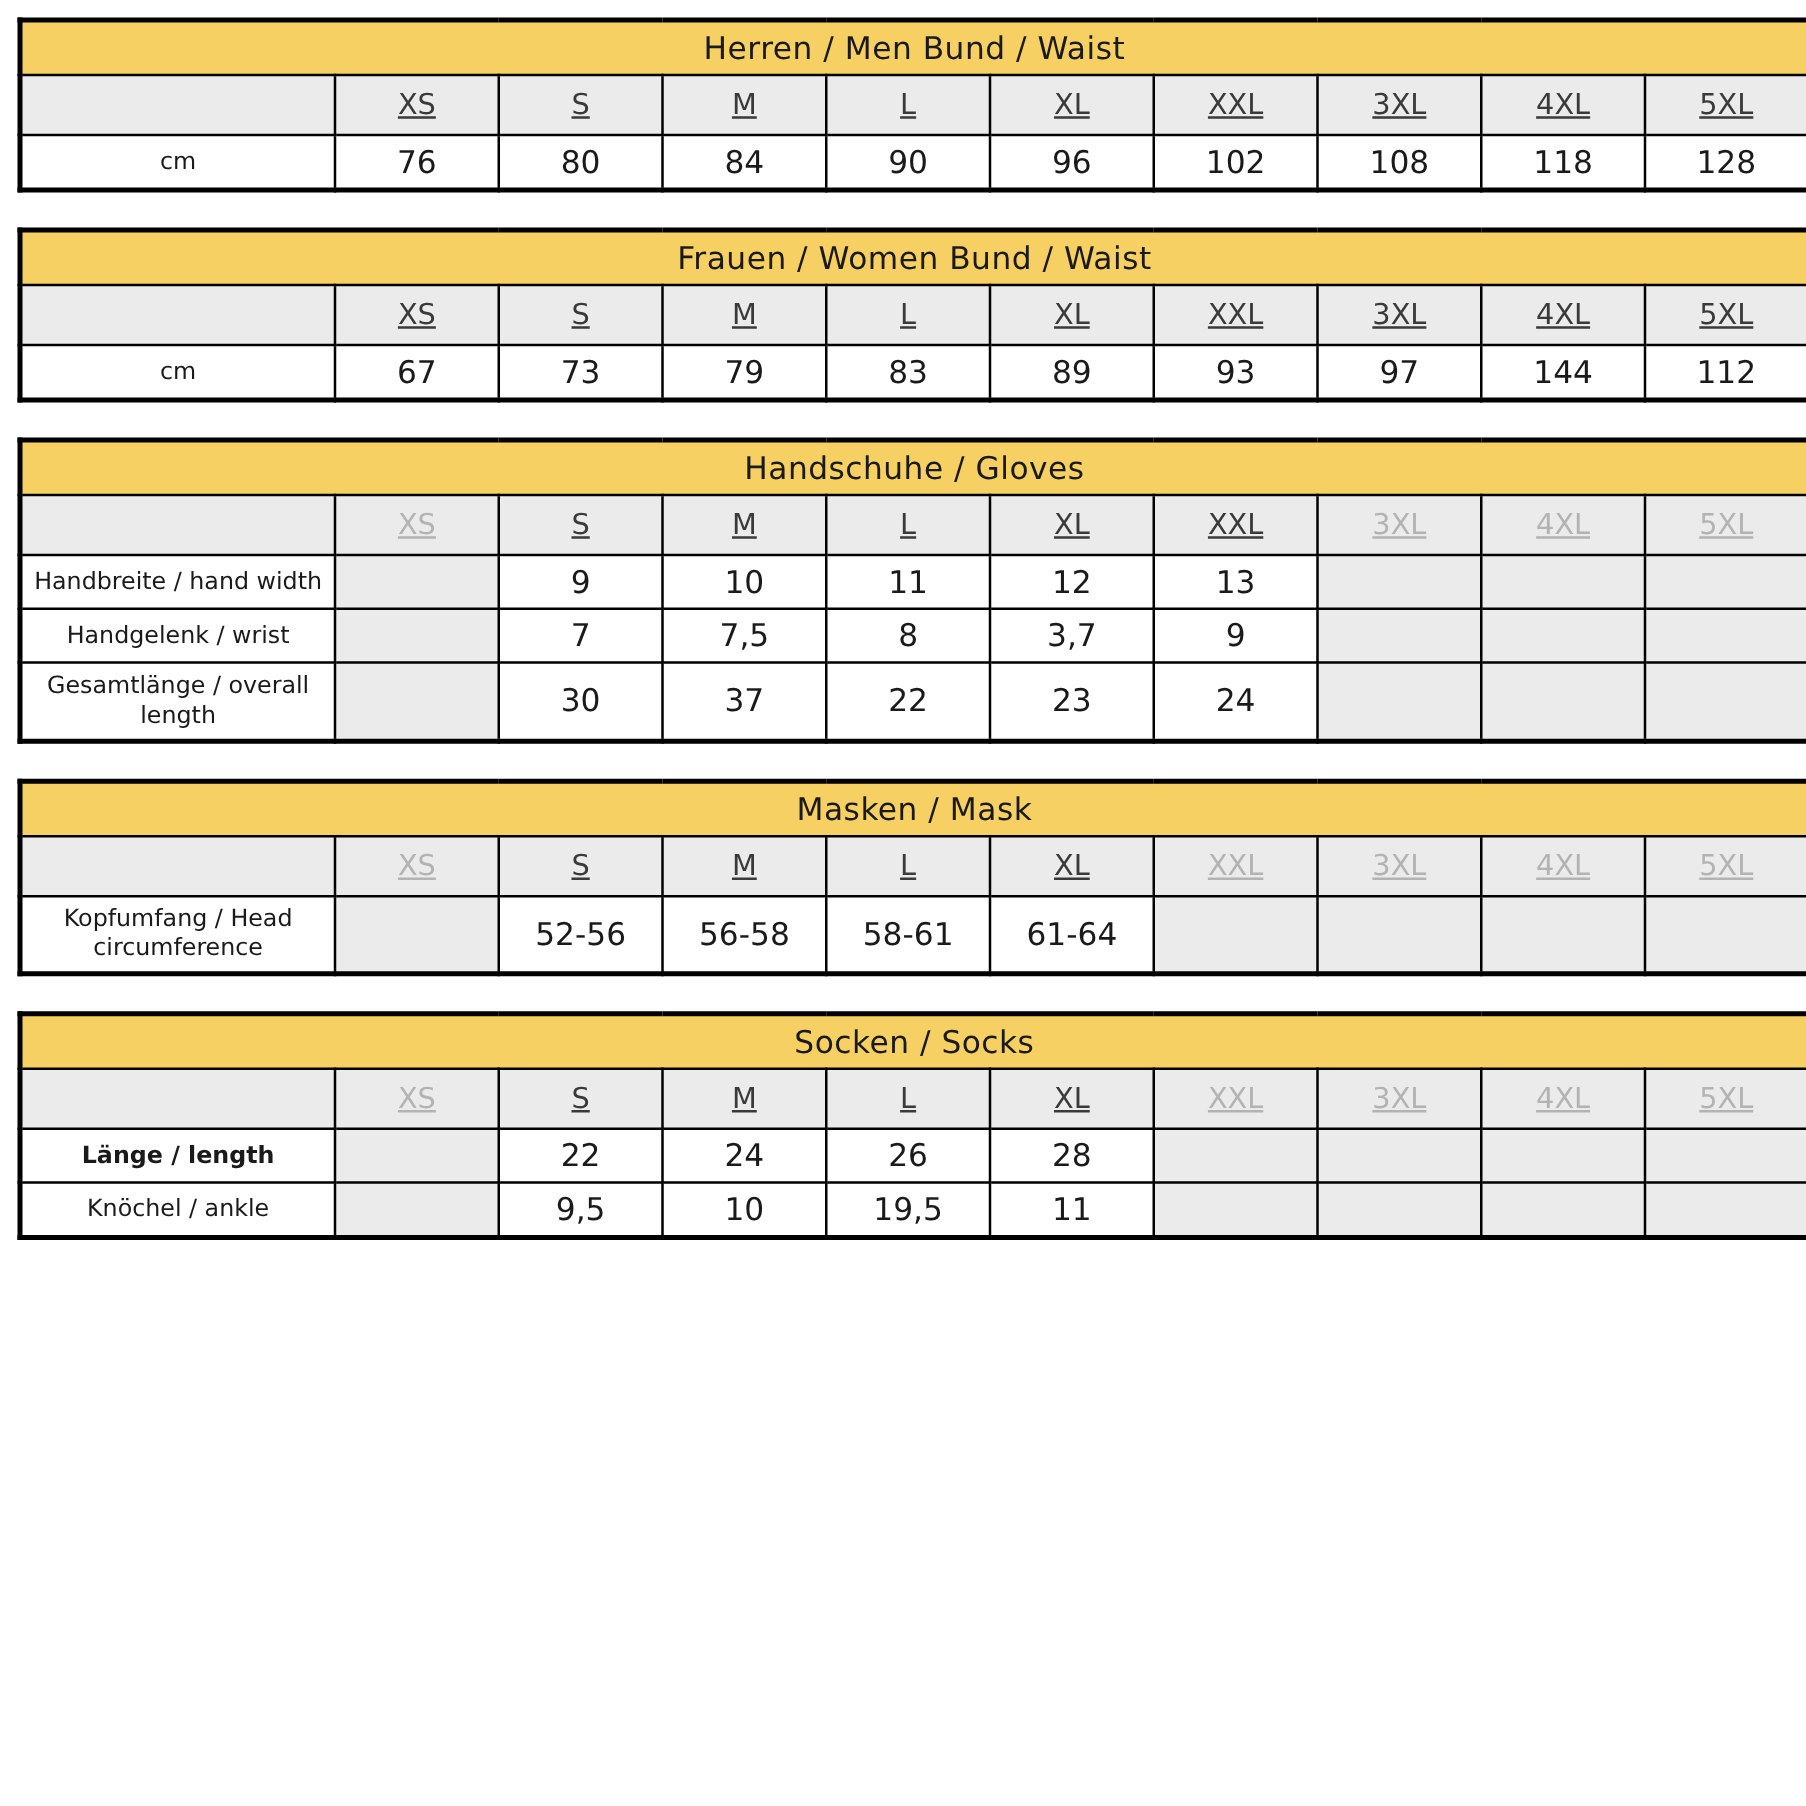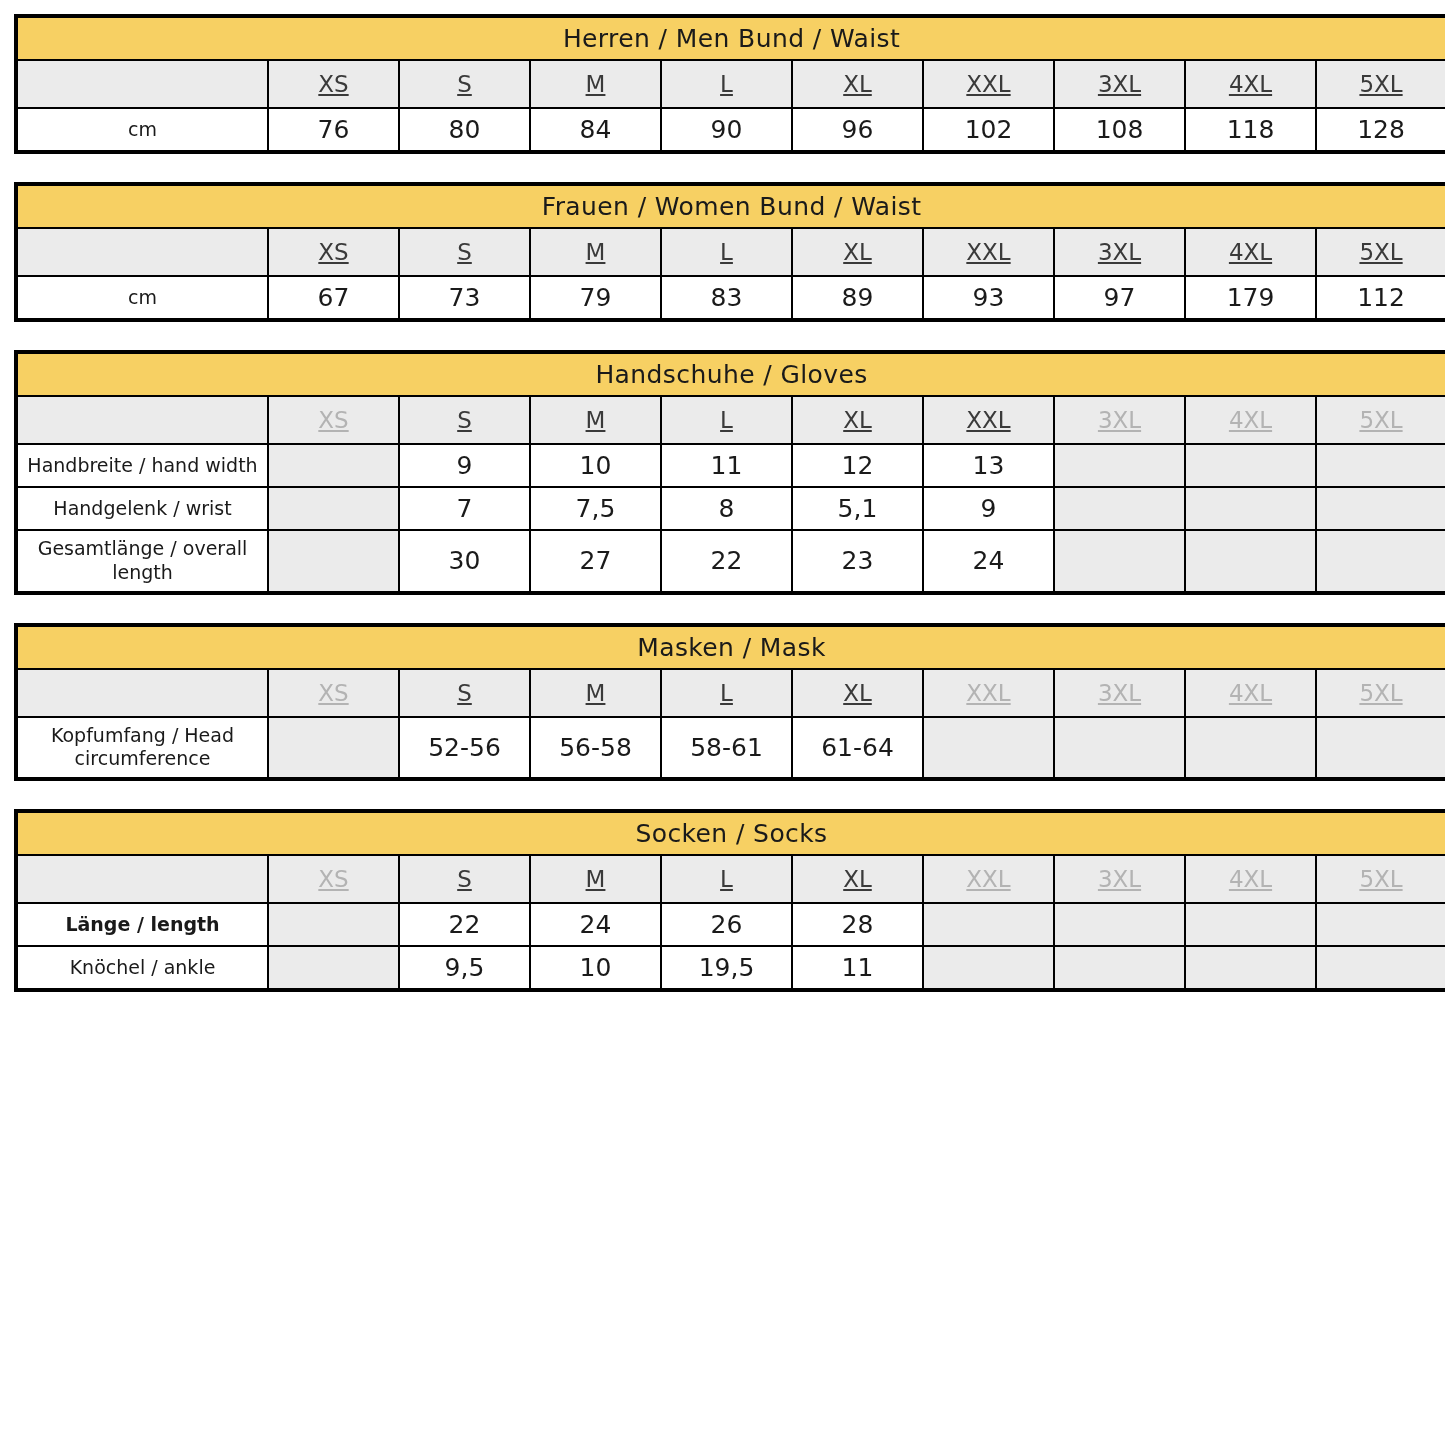--- a/index.html
+++ b/index.html
@@ -169,21 +169,21 @@
       </tr>
       <tr>
         <td class="rowlabel">cm</td>
         <td class="val">67</td>
         <td class="val">73</td>
         <td class="val">79</td>
         <td class="val">83</td>
         <td class="val">89</td>
         <td class="val">93</td>
         <td class="val">97</td>
-        <td class="val">179</td>
+        <td class="val">144</td>
         <td class="val">112</td>
       </tr>
     </tbody>
   </table>
 
   <table class="size-table">
     <colgroup>
       <col class="c-label">
         <col class="c-size">
         <col class="c-size">
@@ -222,31 +222,31 @@
         <td class="val empty"></td>
         <td class="val empty"></td>
         <td class="val empty"></td>
       </tr>
       <tr>
         <td class="rowlabel">Handgelenk / wrist</td>
         <td class="val empty"></td>
         <td class="val thickleft thicktop">7</td>
         <td class="val thicktop">7,5</td>
         <td class="val thicktop">8</td>
-        <td class="val thicktop">5,1</td>
+        <td class="val thicktop">3,7</td>
         <td class="val thickright thicktop">9</td>
         <td class="val empty"></td>
         <td class="val empty"></td>
         <td class="val empty"></td>
       </tr>
       <tr>
         <td class="rowlabel">Gesamtlänge / overall length</td>
         <td class="val empty"></td>
         <td class="val thickleft thicktop">30</td>
-        <td class="val thicktop">27</td>
+        <td class="val thicktop">37</td>
         <td class="val thicktop">22</td>
         <td class="val thicktop">23</td>
         <td class="val thickright thicktop">24</td>
         <td class="val empty"></td>
         <td class="val empty"></td>
         <td class="val empty"></td>
       </tr>
     </tbody>
   </table>
 

